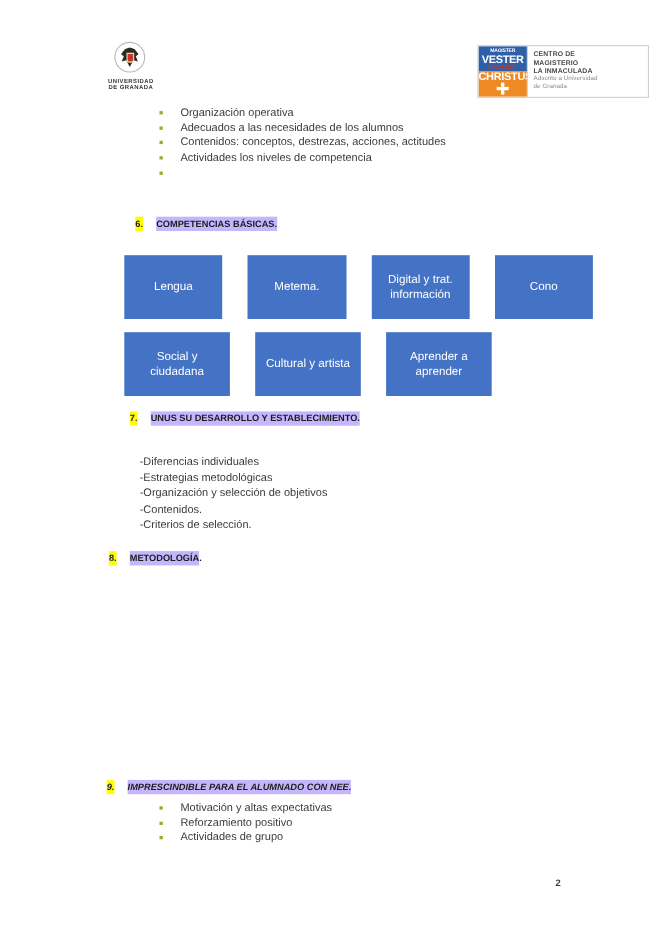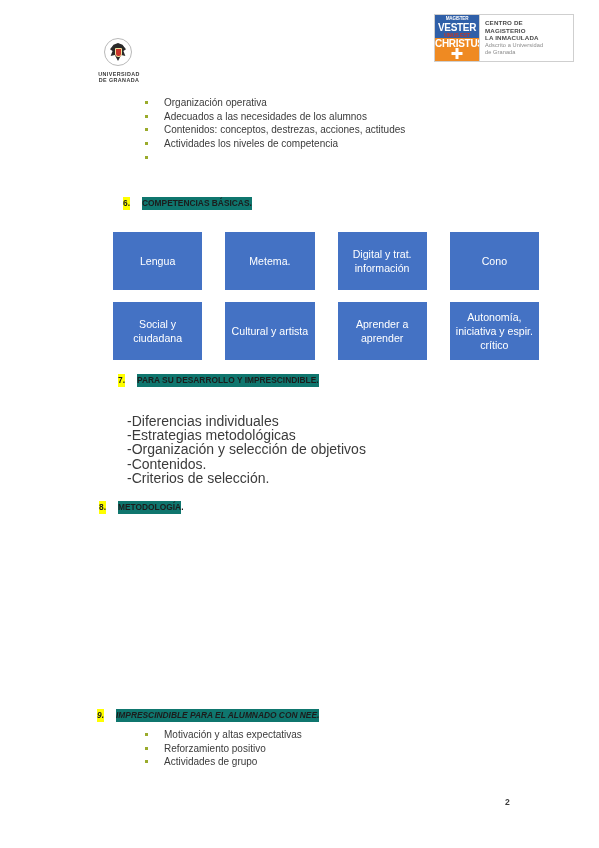--- a/index.html
+++ b/index.html
@@ -65,22 +65,22 @@
     font-size: 5.4px;
     line-height: 6.4px;
     letter-spacing: 0.4px;
     font-weight: bold;
     color: #3a3a3a;
   }
 
   .logo-cmli {
     position: absolute;
     left: 434px;
-    top: 14px;
-    width: 140px;
+    top: 41px;
+    width: 156px;
     height: 48px;
     border: 1px solid #cfcfcf;
     box-sizing: border-box;
     display: flex;
     background: #ffffff;
   }
   .logo-cmli .mark {
     width: 44px;
     height: 100%;
     position: relative;
@@ -218,21 +218,21 @@
     font-weight: bold;
     color: #1c1c1c;
     white-space: nowrap;
   }
   .heading .num {
     display: inline-block;
     background: #ffff00;
   }
   .heading .txt {
     display: inline-block;
-    background: #0f766e;
+    background: #c4b5fd;
     margin-left: 12px;
   }
   .heading .tail {
     display: inline-block;
     background: transparent;
   }
   #heading-6 { left: 123px; top: 197px; }
   #heading-7 { left: 118px; top: 374px; }
   #heading-8 { left: 99px;  top: 501px; }
   #heading-9 { left: 97px;  top: 709px; font-style: italic; }
@@ -264,21 +264,21 @@
     box-sizing: border-box;
   }
 
   
   .dashlist {
     position: absolute;
     left: 127px;
     top: 414px;
   }
   .dashlist div {
-    font-size: 14px;
+    font-size: 10px;
     line-height: 14.2px;
     color: #3b3b3b;
     white-space: nowrap;
   }
 
   
   .page-number {
     position: absolute;
     left: 505px;
     top: 797px;
@@ -339,26 +339,25 @@
     <div class="row">
       <div class="cell">Lengua</div>
       <div class="cell">Metema.</div>
       <div class="cell">Digital y trat. información</div>
       <div class="cell">Cono</div>
     </div>
     <div class="row">
       <div class="cell">Social y ciudadana</div>
       <div class="cell">Cultural y artista</div>
       <div class="cell">Aprender a aprender</div>
-      <div class="cell">Autonomía, iniciativa y espir. crítico</div>
     </div>
   </div>
 
   <div class="heading" id="heading-7">
-    <span class="num">7.</span><span class="txt">PARA SU DESARROLLO Y IMPRESCINDIBLE.</span>
+    <span class="num">7.</span><span class="txt">UNUS SU DESARROLLO Y ESTABLECIMIENTO.</span>
   </div>
 
   <div class="dashlist">
     <div>-Diferencias individuales</div>
     <div>-Estrategias metodológicas</div>
     <div>-Organización y selección de objetivos</div>
     <div>-Contenidos.</div>
     <div>-Criterios de selección.</div>
   </div>
 

